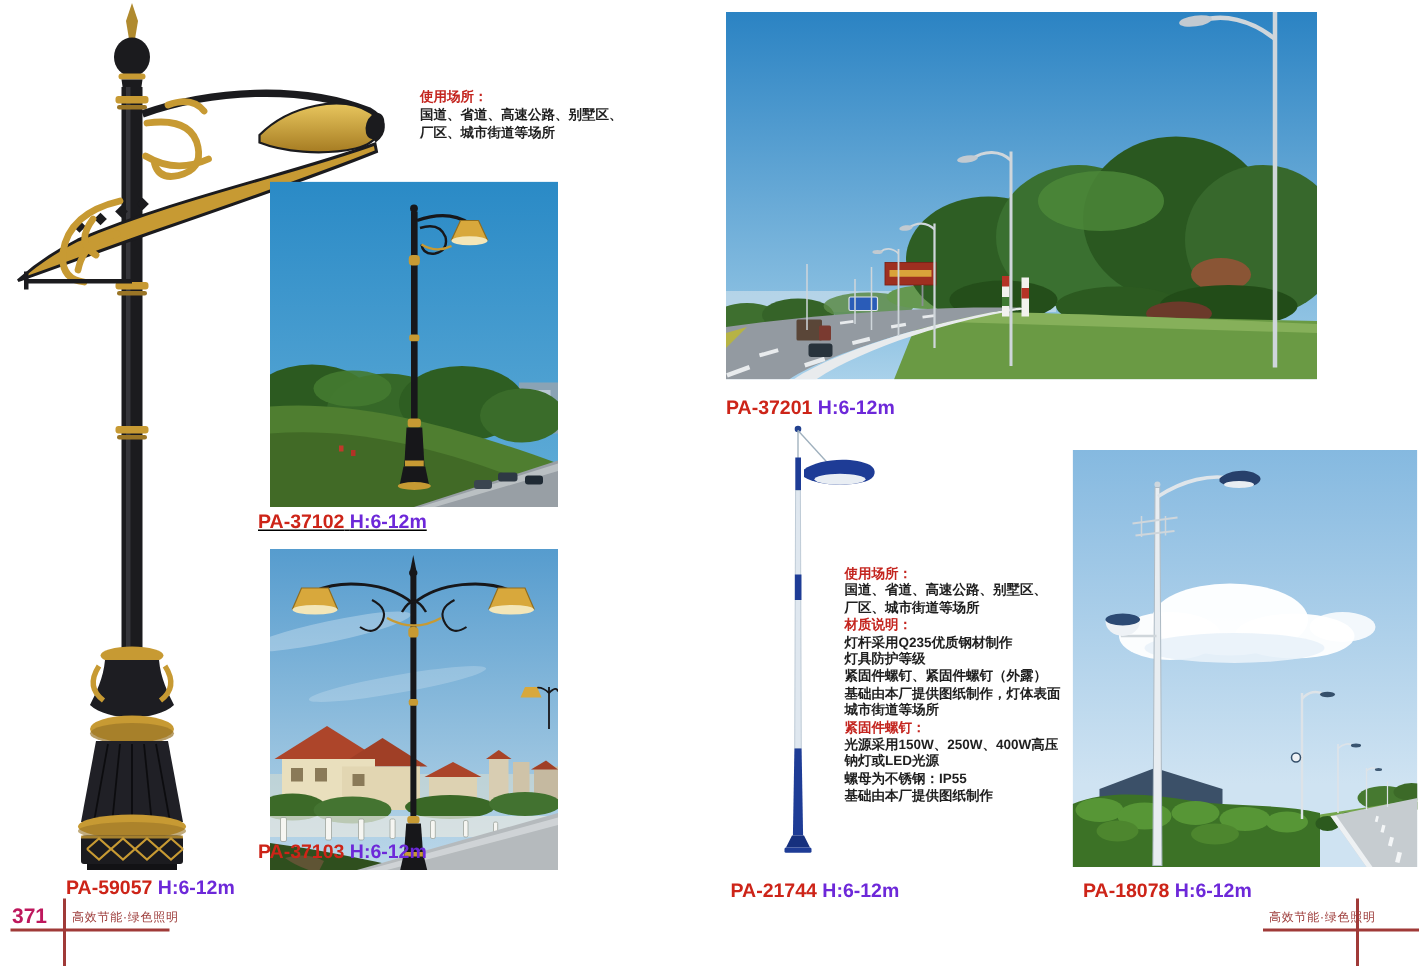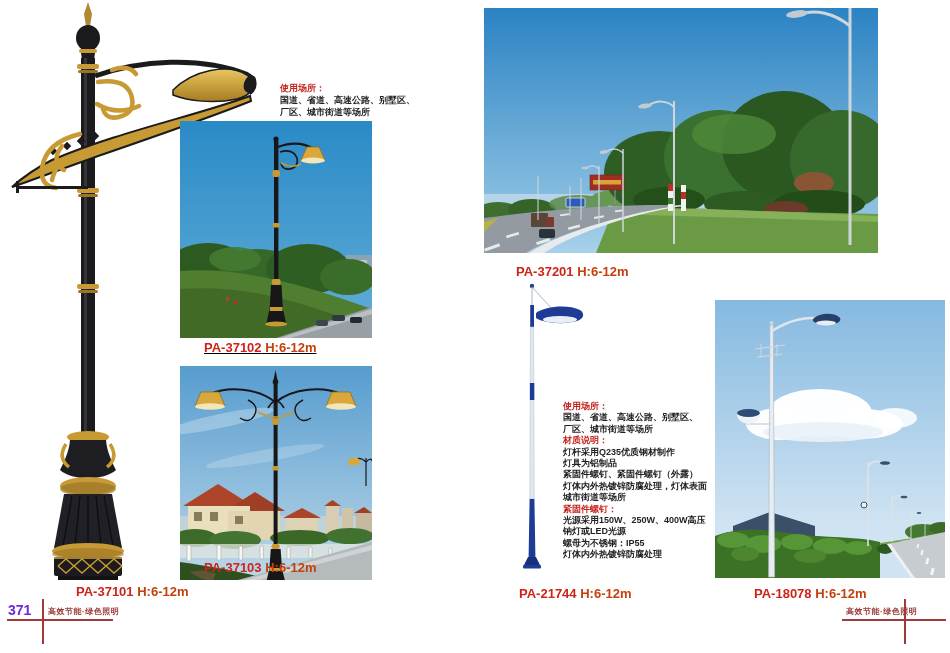--- a/index.html
+++ b/index.html
@@ -4,27 +4,27 @@
 <style>
   html,body{margin:0;padding:0;background:#ffffff;}
   .page{
     position:relative;width:950px;height:653px;background:#ffffff;overflow:hidden;
     font-family:"Liberation Sans","DejaVu Sans",sans-serif;
   }
   .abs{position:absolute;}
   .photo{position:absolute;overflow:hidden;}
   .photo svg{display:block;}
   .plabel{position:absolute;font-size:13px;font-weight:bold;white-space:nowrap;}
-  .plabel .code{color:#cd2418;margin-left:32px;}
-  .plabel .size{color:#c2410c;}
-  .note{position:absolute;font-size:9px;line-height:11.4px;font-weight:bold;color:#1f1f1f;white-space:nowrap;margin-top:24px;}
+  .plabel .code{color:#cd2418;}
+  .plabel .size{color:#6d28d9;}
+  .note{position:absolute;font-size:9px;line-height:11.4px;font-weight:bold;color:#1f1f1f;white-space:nowrap;}
   .note .h{color:#c4251f;}
   .note-top{line-height:12px;}
-  .fnum{position:absolute;font-size:14px;font-weight:bold;color:#6d28d9;}
-  .fslogan{position:absolute;font-size:8px;font-weight:bold;color:#9c3a38;letter-spacing:0.5px;text-align:right;}
+  .fnum{position:absolute;font-size:14px;font-weight:bold;color:#be185d;}
+  .fslogan{position:absolute;font-size:8px;font-weight:normal;color:#9c3a38;letter-spacing:0.5px;text-align:right;}
   .fdiv{position:absolute;width:2px;height:45px;background:#a03a38;}
   .frule{position:absolute;height:2px;background:#a03a38;}
 </style>
 </head>
 <body>
 
 <div class="page">
 
   <div class="abs" style="left:0;top:5;width:262px;height:580px;">
     <svg width="262" height="580" viewBox="0 0 262 580">
@@ -313,29 +313,29 @@
       <rect x="23" y="282" width="18" height="3.5" rx="1" fill="#1e3c96"></rect>
     </svg>
   </div>
 
   <div class="note" style="left:563px;top:377px;">
     <div class="h">使用场所：</div>
     <div>国道、省道、高速公路、别墅区、</div>
     <div>厂区、城市街道等场所</div>
     <div class="h">材质说明：</div>
     <div>灯杆采用Q235优质钢材制作</div>
-    <div>灯具为铝制品</div>
+    <div>灯具防护等级</div>
     <div>紧固件螺钉、紧固件螺钉（外露）</div>
-    <div>灯体内外热镀锌防腐处理，灯体表面</div>
+    <div>基础由本厂提供图纸制作，灯体表面</div>
     <div>城市街道等场所</div>
     <div class="h">紧固件螺钉：</div>
     <div>光源采用150W、250W、400W高压</div>
     <div>钠灯或LED光源</div>
     <div>螺母为不锈钢：IP55</div>
-    <div>灯体内外热镀锌防腐处理</div>
+    <div>基础由本厂提供图纸制作</div>
   </div>
 
   <div class="photo" style="left:715px;top:300px;width:230px;height:278px;">
     <svg width="230" height="278" viewBox="0 0 230 278">
       <defs>
           <linearGradient id="sky203" x1="0" y1="0" x2="0" y2="1">
         <stop offset="0" stop-color="#85b9e0"></stop>
             <stop offset="0.8" stop-color="#cfe3f2"></stop>
           </linearGradient>
         </defs>
@@ -407,21 +407,21 @@
       <line x1="42" y1="57" x2="68" y2="54" stroke="#cfd6db" stroke-width="1.2"></line>
       <line x1="46" y1="44" x2="46" y2="58" stroke="#cfd6db" stroke-width="1"></line>
       <line x1="62" y1="44" x2="62" y2="57" stroke="#cfd6db" stroke-width="1"></line>
       <path d="M56 124 L33 124 L33 119" fill="none" stroke="#cfd6db" stroke-width="1.6"></path>
       <path d="M22 114 A 11.5 10 0 0 0 45 114 Z" fill="#eef2f6"></path>
       <ellipse cx="33.5" cy="113" rx="11.5" ry="4" fill="#2c4a74"></ellipse>
     </svg>
   </div>
 
   <div class="plabel" style="left:44px;top:584px;">
-    <span class="code">PA-37101</span>
+    <span class="code">PA-59057</span>
     <span class="size">H:6-12m</span>
   </div>
   <div class="plabel" style="left:172px;top:340px;text-decoration:underline;">
     <span class="code">PA-37102</span>
     <span class="size">H:6-12m</span>
   </div>
   <div class="plabel" style="left:172px;top:560px;">
     <span class="code">PA-37103</span>
     <span class="size">H:6-12m</span>
   </div>

